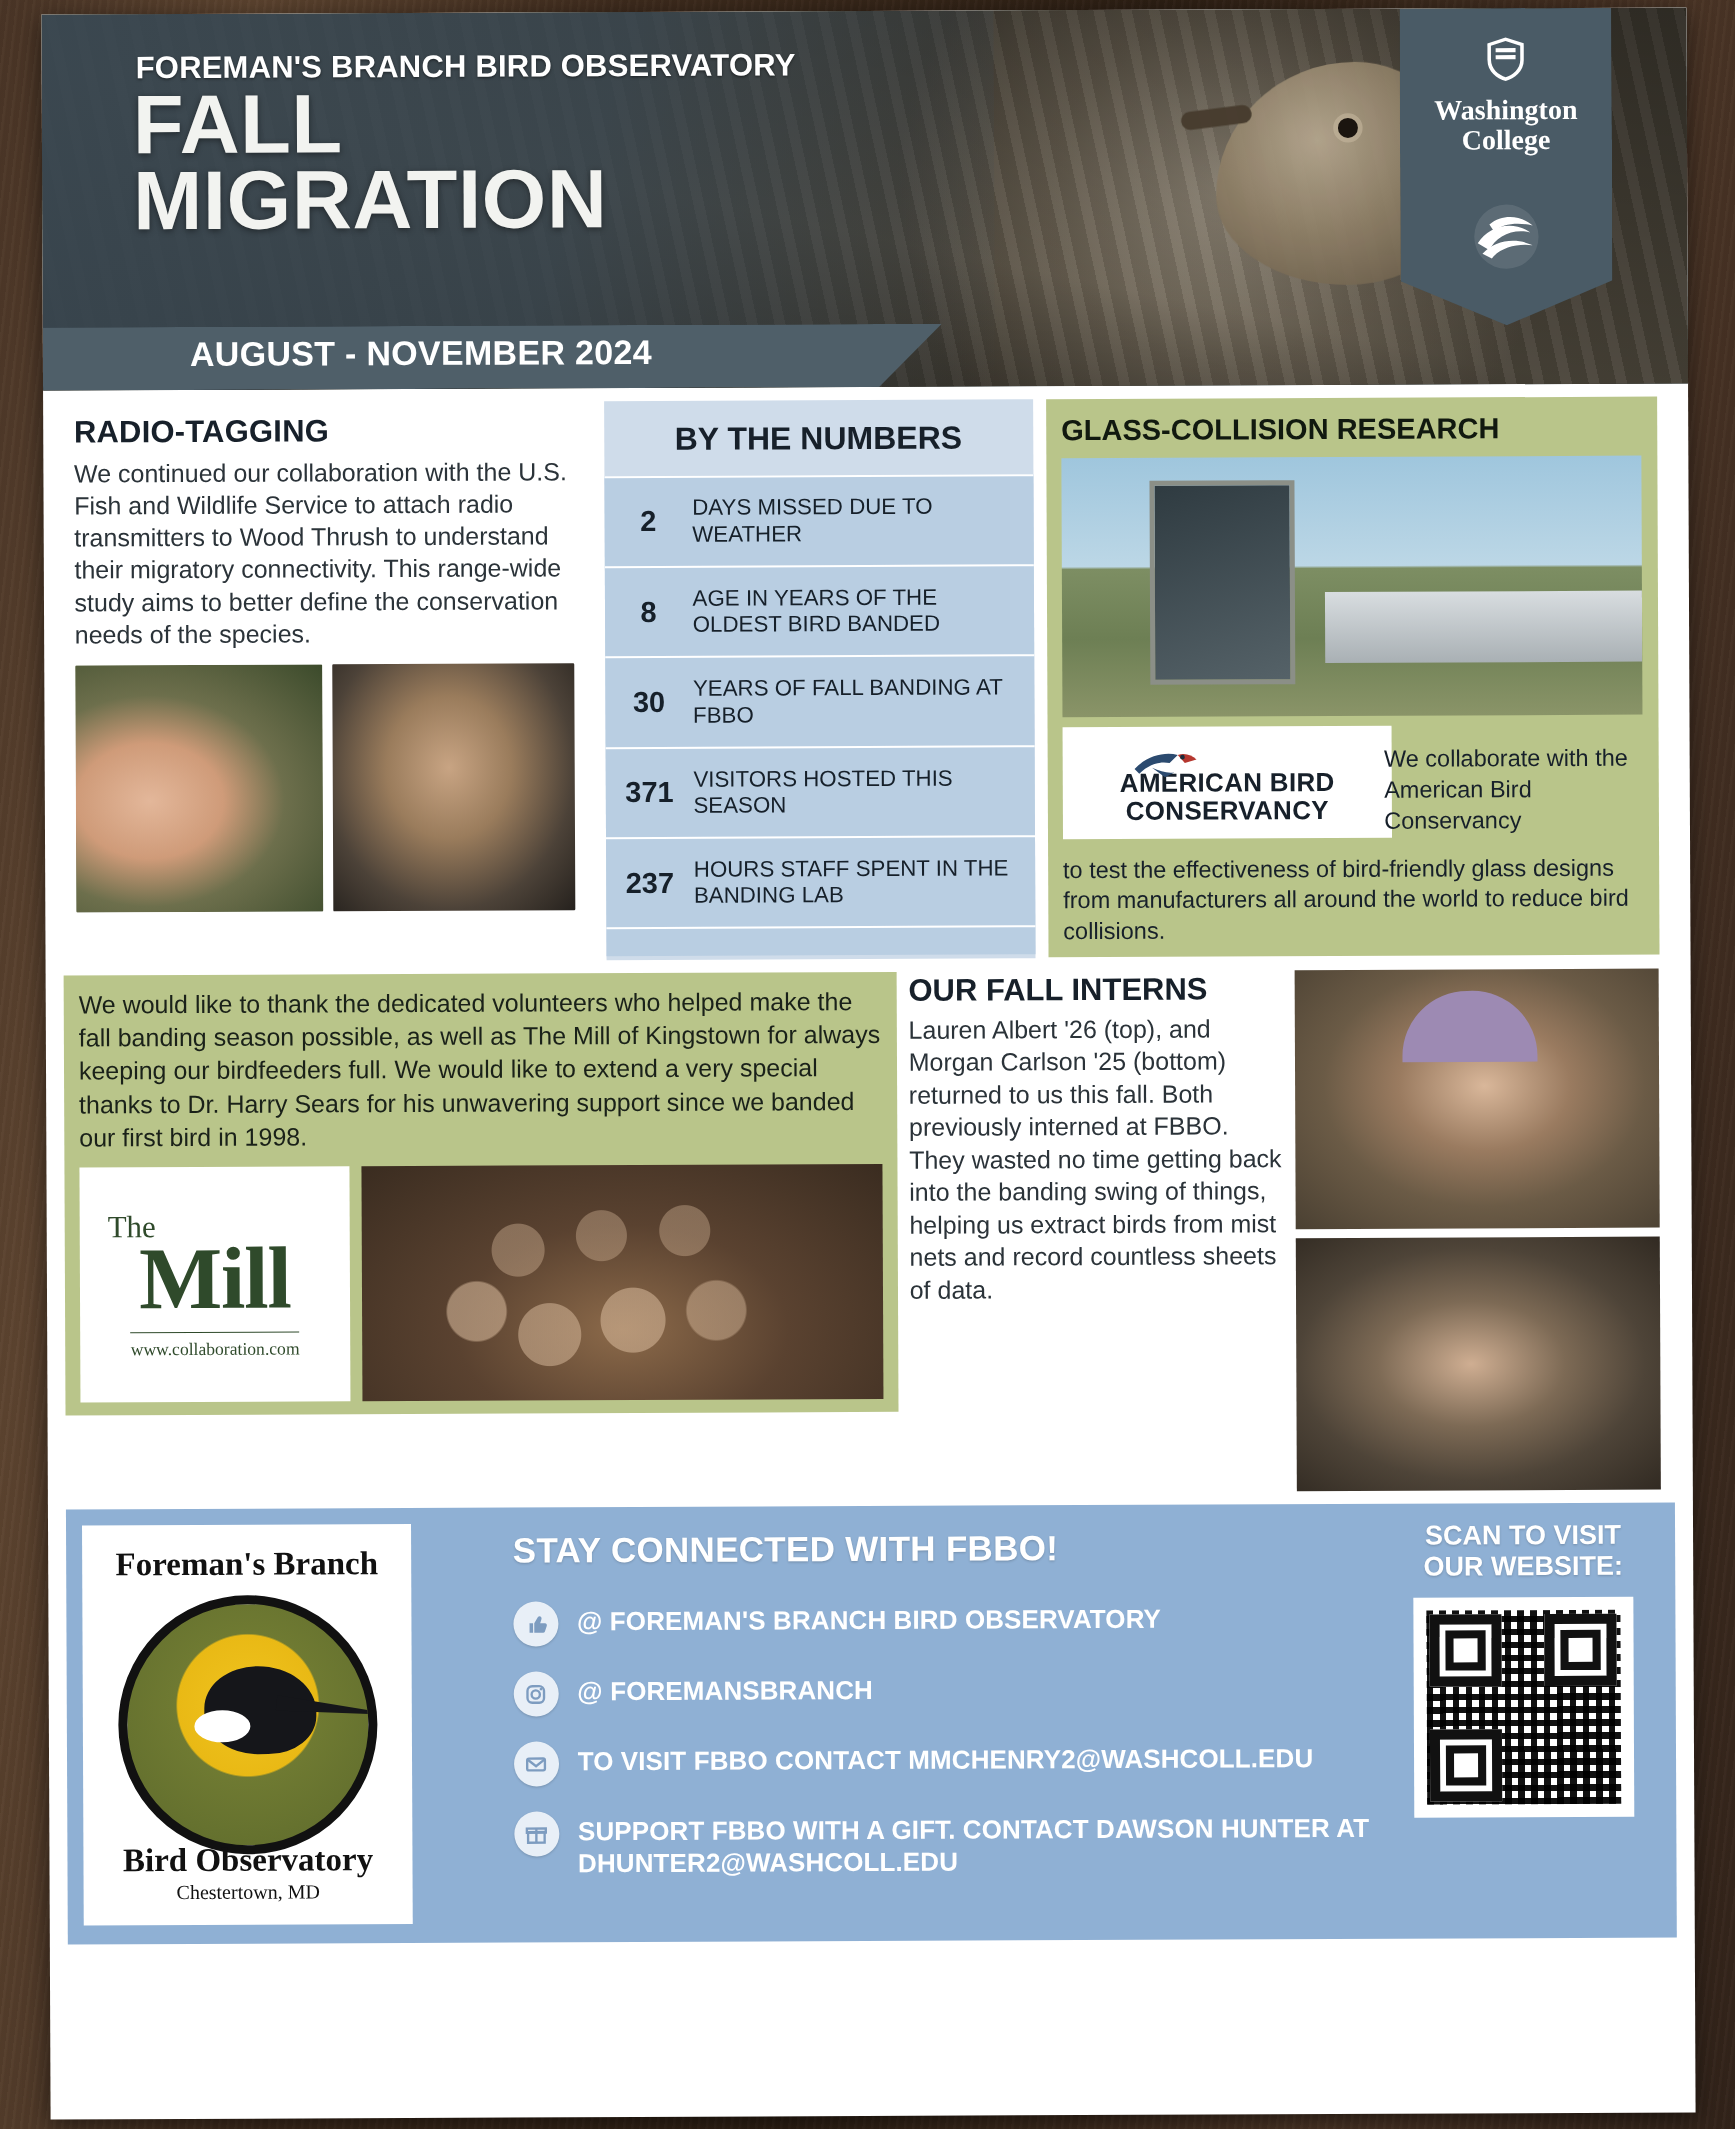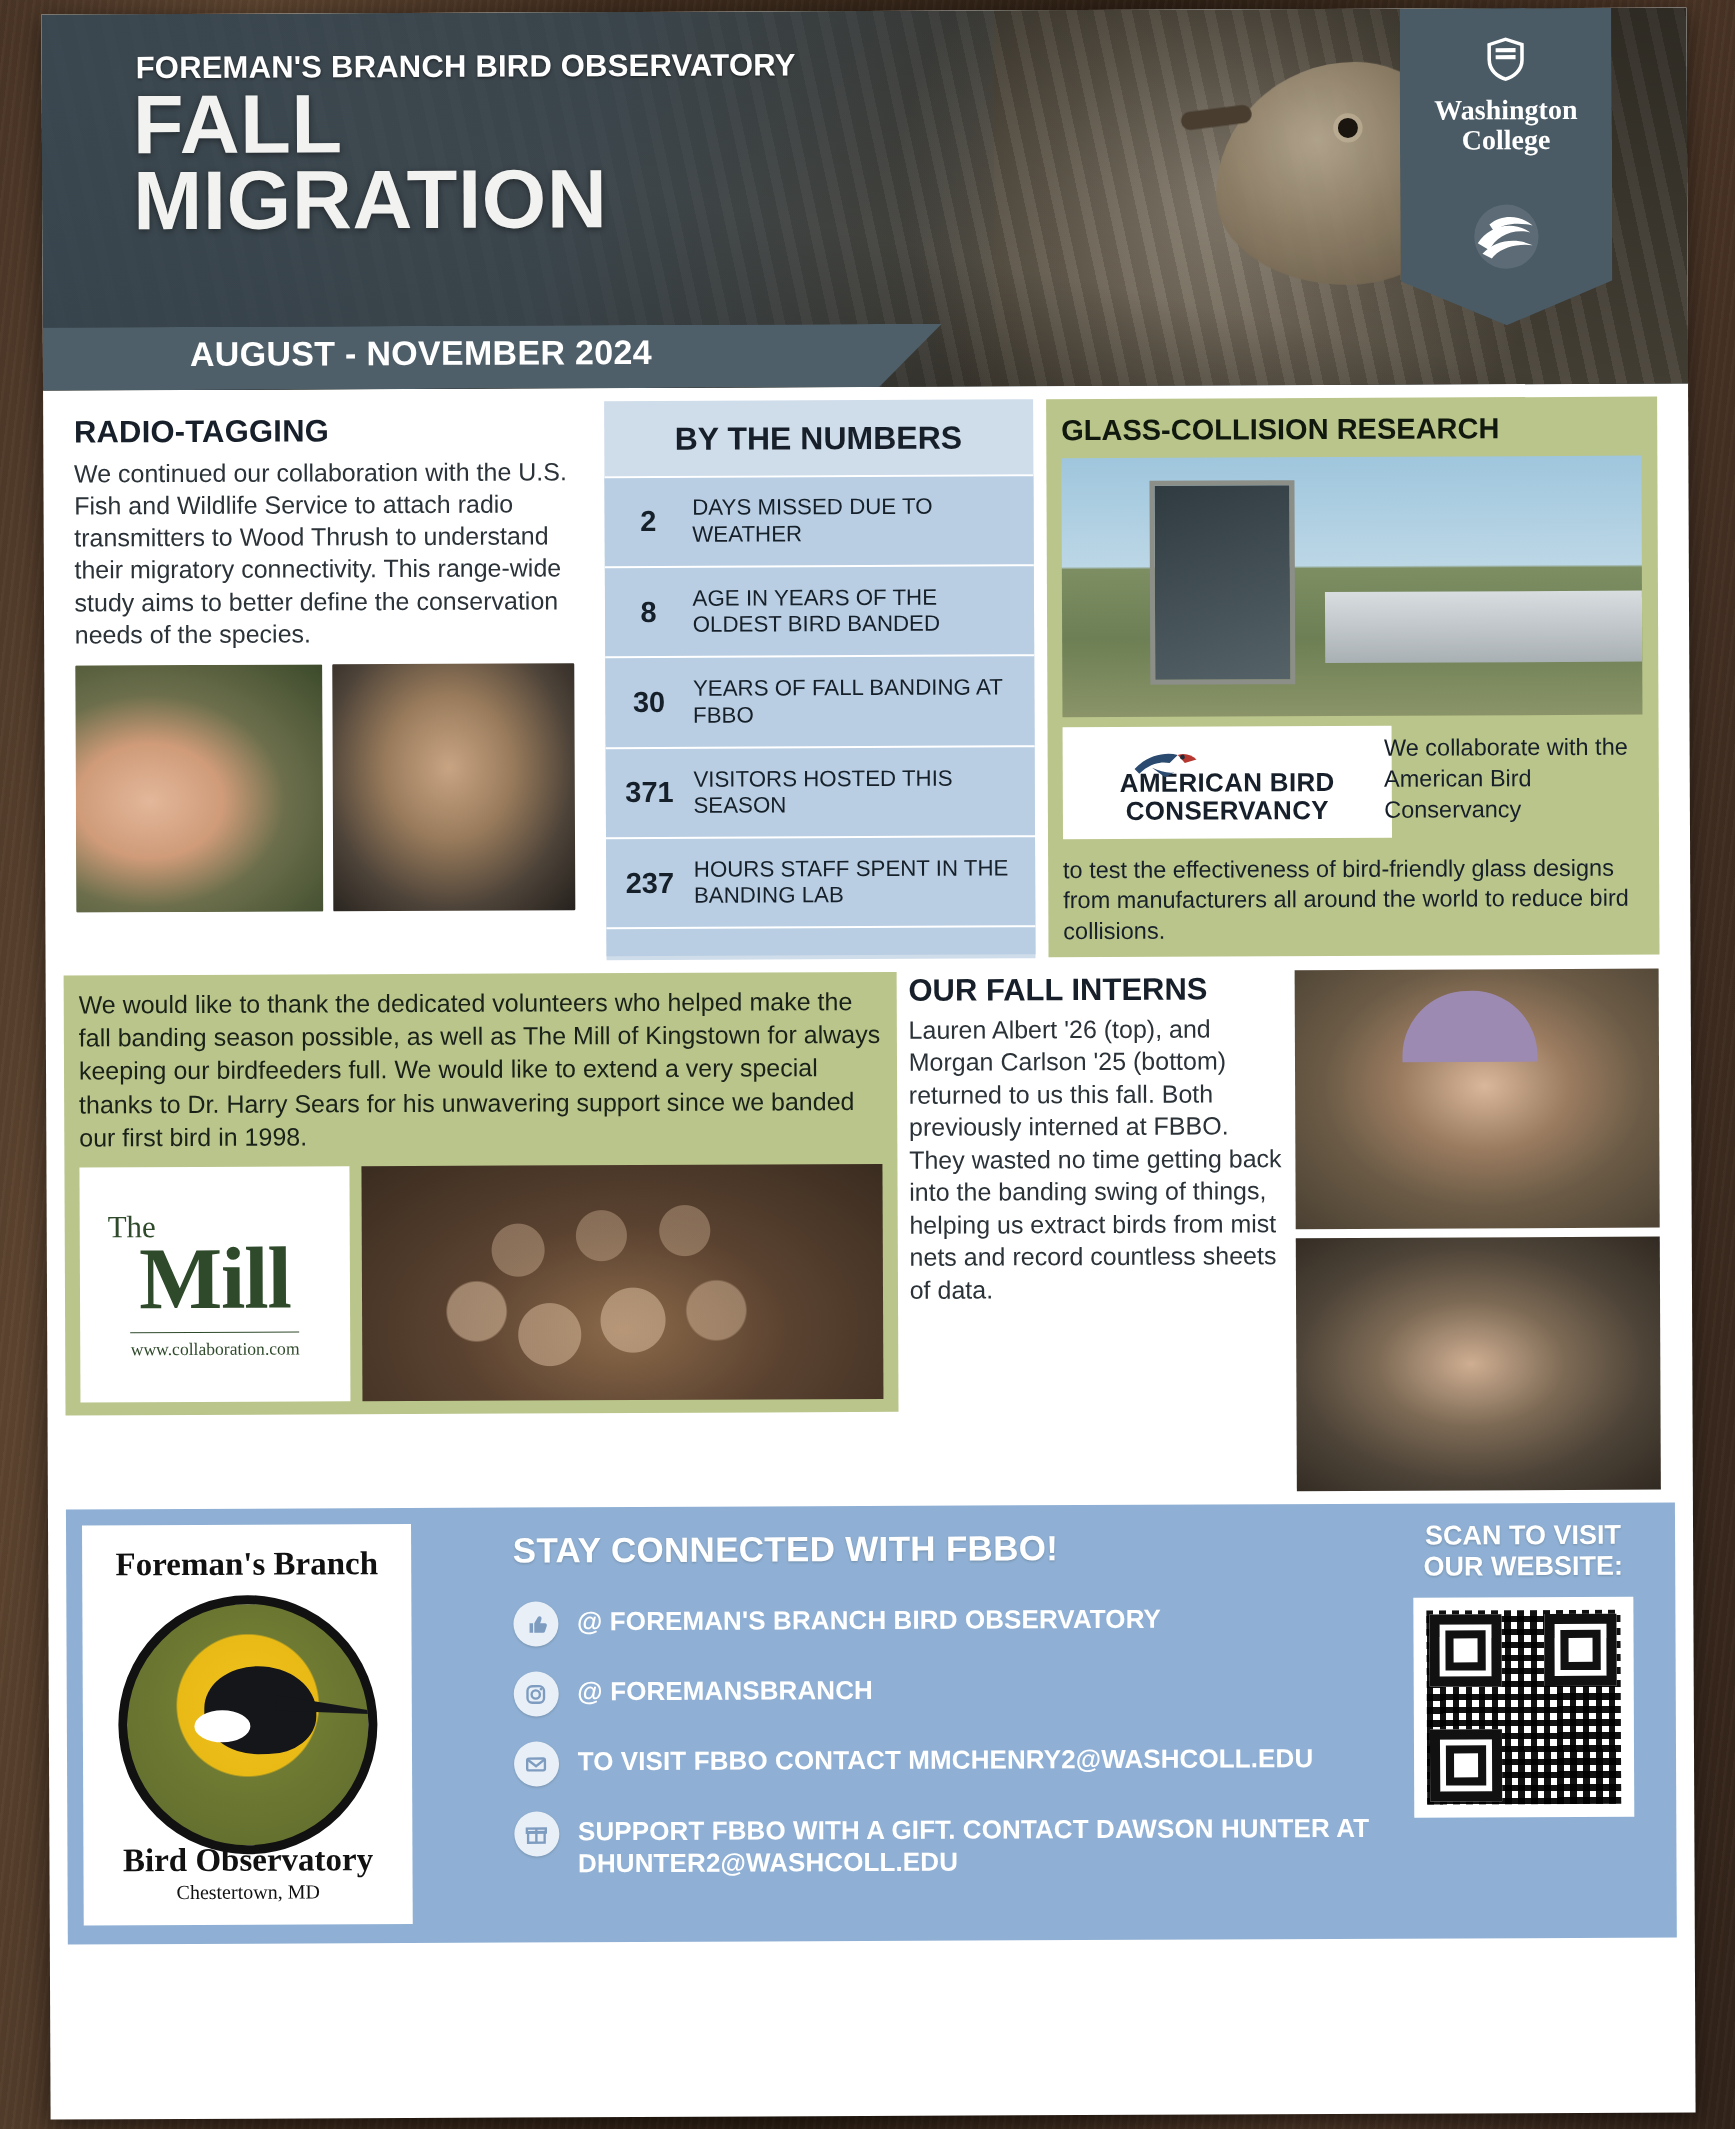--- a/index.html
+++ b/index.html
@@ -746,21 +746,21 @@
               <path d="M10 50 C30 28 60 20 84 26 L70 40 C54 36 34 42 18 58 Z" fill="#2b4a6f"></path>
               <path d="M84 26 C96 22 108 26 116 34 L96 40 Z" fill="#b5372f"></path>
               <circle cx="92" cy="30" r="4" fill="#1b2b3a"></circle>
               <path d="M40 48 C54 54 66 58 78 56 L62 64 Z" fill="#2b4a6f"></path>
             </svg>
             <div class="abc-txt">
               <div>AMERICAN BIRD</div>
               <div>CONSERVANCY</div>
             </div>
           </div>
-          <div class="glass-side-text" style="top:7px;">We collaborate with the American Bird Conservancy</div>
+          <div class="glass-side-text" style="top:18px;">We collaborate with the American Bird Conservancy</div>
         </div>
 
         <div class="glass-bottom-text">to test the effectiveness of bird-friendly glass designs from manufacturers all around the world to reduce bird collisions.</div>
       </div>
     </div>
 
     <div class="row2">
 
       <div class="col-thanks">
         <div class="thanks-text">We would like to thank the dedicated volunteers who helped make the fall banding season possible, as well as The Mill of Kingstown for always keeping our birdfeeders full. We would like to extend a very special thanks to Dr. Harry Sears for his unwavering support since we banded our first bird in 1998.</div>

